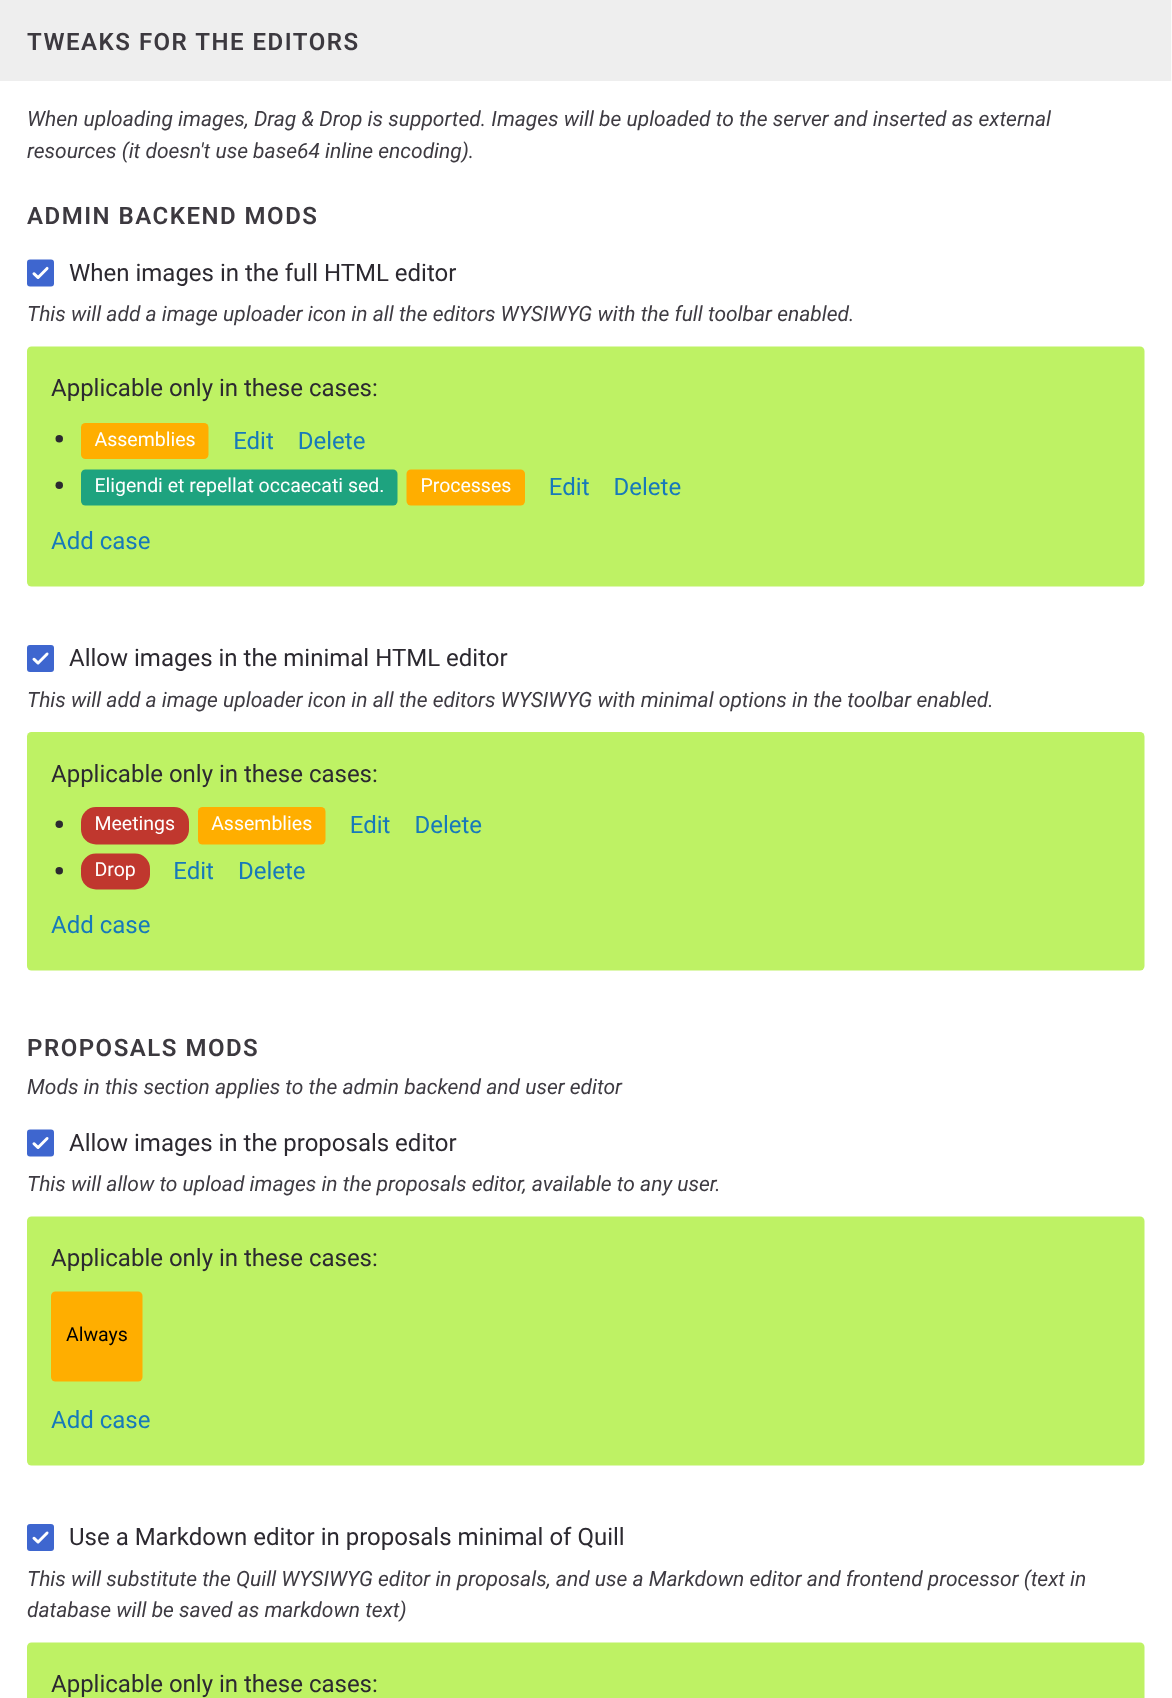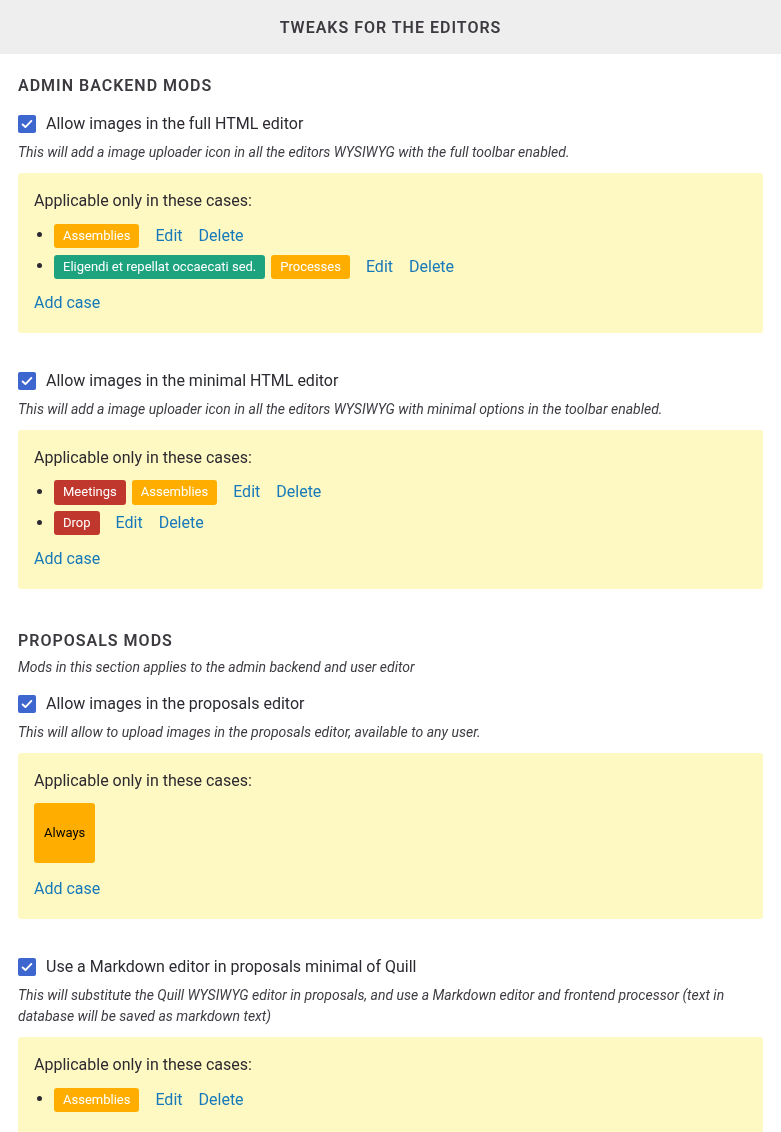--- a/index.html
+++ b/index.html
@@ -8,21 +8,20 @@
     font-family: -apple-system, BlinkMacSystemFont, "Segoe UI", Roboto, "Helvetica Neue", Arial, sans-serif;
     background: #ffffff;
     color: #2c2930;
     font-size: 16px;
     line-height: 1.5;
     width: 781px;
   }
   .header-bar {
     background: #eeeeee;
     padding: 16px 18px 14px 18px;
-    text-align: center;
   }
   .header-bar h2 {
     margin: 0;
     font-size: 16px;
     font-weight: 600;
     letter-spacing: 1px;
     color: #3c393f;
   }
   .content {
     padding: 0 18px 20px 18px;
@@ -70,21 +69,21 @@
     color: #2c2930;
   }
   .setting-help {
     font-style: italic;
     font-size: 14px;
     color: #3e3b42;
     margin: 6px 0 10px 0;
     line-height: 1.5;
   }
   .cases-box {
-    background: #fef9c3;
+    background: #bef264;
     border-radius: 3px;
     padding: 16px 16px 18px 16px;
   }
   .cases-title {
     font-size: 16px;
     color: #2c2930;
     margin: 0 0 10px 0;
   }
   ul.cases-list {
     list-style: disc;
@@ -104,21 +103,21 @@
   .tag {
     display: inline-block;
     padding: 3px 9px;
     border-radius: 3px;
     font-size: 13px;
     color: #fff;
     line-height: 1.4;
   }
   .tag-yellow { background: #ffae00; color: #fff; text-align: center; }
   .tag-green  { background: #1ea37f; text-align: right; }
-  .tag-red    { background: #c0372e; }
+  .tag-red    { background: #c0372e; border-radius: 10px; }
   .always-tag {
     display: inline-block;
     padding: 20px 10px;
     border-radius: 3px;
     font-size: 13px;
     background: #ffae00;
     color: #000;
     margin: 0 0 14px 0;
   }
   a.link {
@@ -137,31 +136,32 @@
 </style>
 </head>
 <body>
 
 <div class="header-bar">
   <h2>TWEAKS FOR THE EDITORS</h2>
 </div>
 
 <div class="content">
 
+  <p class="intro">When uploading images, Drag &amp; Drop is supported. Images will be uploaded to the server and inserted as external resources (it doesn't use base64 inline encoding).</p>
 
   <h3 class="section-title">ADMIN BACKEND MODS</h3>
 
   <div class="setting-block">
     <div class="setting-row">
       <div class="checkbox">
         <svg viewBox="0 0 16 16">
             <path d="M3 8.5 L6.2 11.5 L13 4.5" stroke="#fff" stroke-width="2.2" fill="none" stroke-linecap="round" stroke-linejoin="round"></path>
           </svg>
       </div>
-      <span class="setting-label">Allow images in the full HTML editor</span>
+      <span class="setting-label">When images in the full HTML editor</span>
     </div>
     <p class="setting-help">This will add a image uploader icon in all the editors WYSIWYG with the full toolbar enabled.</p>
     <div class="cases-box">
       <p class="cases-title">Applicable only in these cases:</p>
       <ul class="cases-list">
         <li>
           <span class="case-line">
             <span class="tag tag-yellow">Assemblies</span>
             <a class="link">Edit</a>
             <a class="link">Delete</a>

